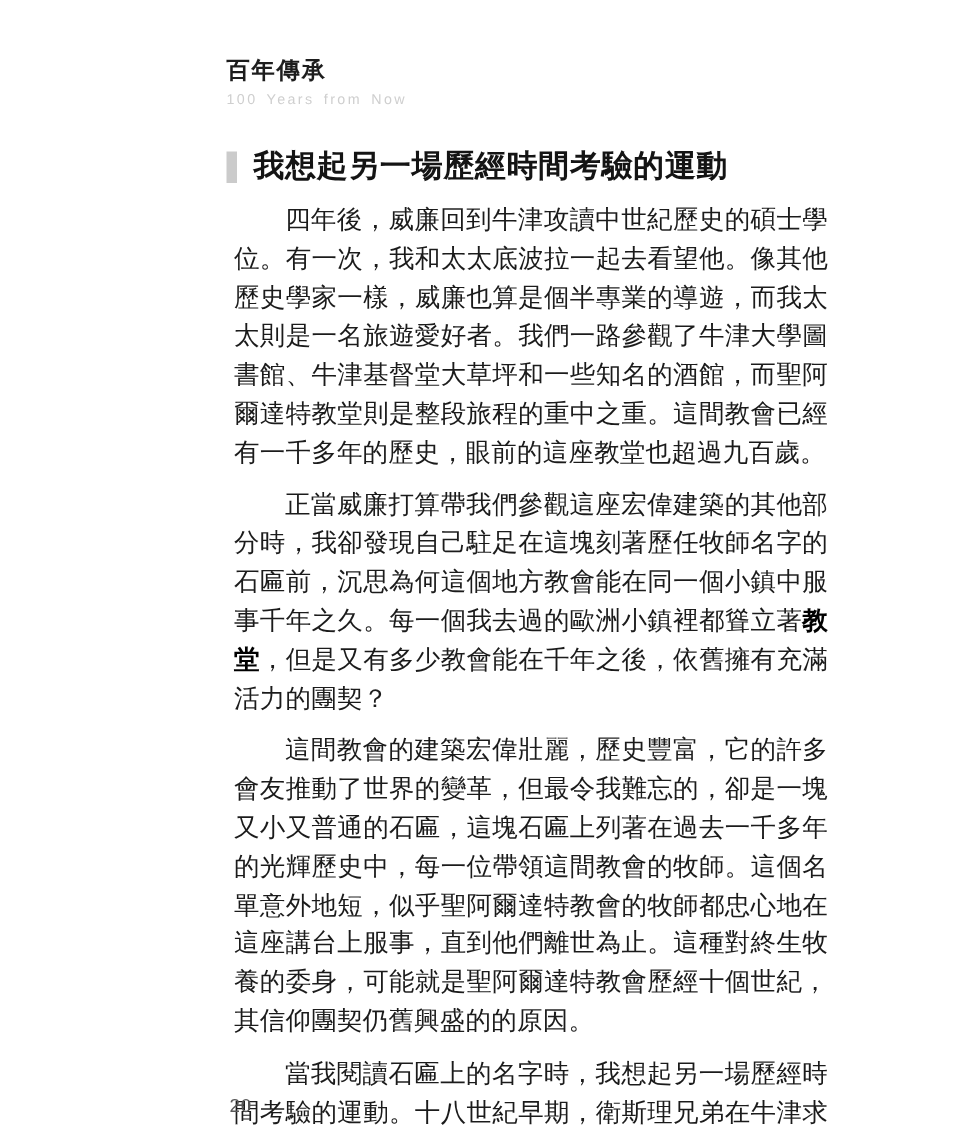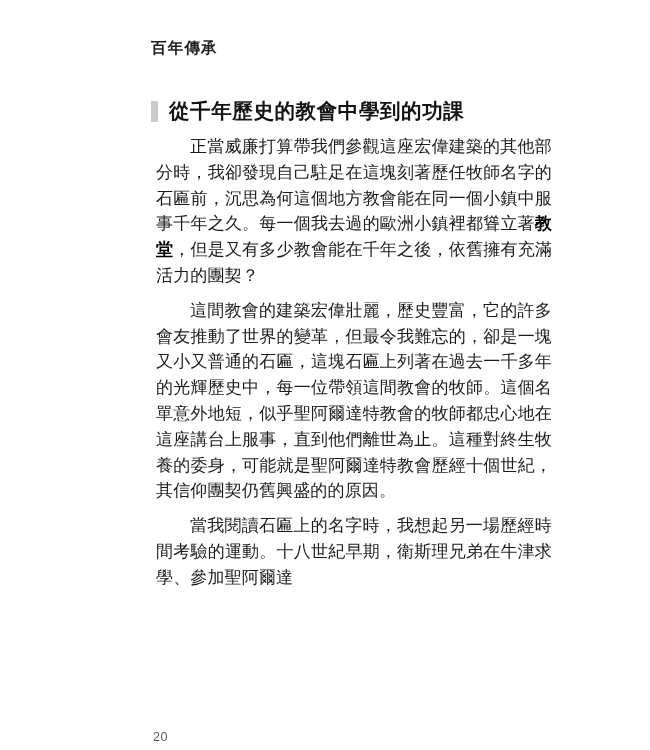--- a/index.html
+++ b/index.html
@@ -110,28 +110,30 @@
     letter-spacing: 0.5px;
   }
 </style>
 </head>
 <body>
 
 <div class="page">
 
   <div class="running-header">
     <div class="rh-title">百年傳承</div>
+    <div class="rh-sub">100 Years from Now</div>
   </div>
 
   <div class="chapter-title">
     <span class="chapter-bar"></span>
-    <span class="chapter-text">從千年歷史的教會中學到的功課</span>
+    <span class="chapter-text">我想起另一場歷經時間考驗的運動</span>
   </div>
 
   <div class="body-copy">
+      <p class="para"><span>四年後，威廉回到牛津攻讀中世紀歷史的碩士學位。有一次，我和太太底波拉一起去看望他。像其他歷史學家一樣，威廉也算是個半專業的導遊，而我太太則是一名旅遊愛好者。我們一路參觀了牛津大學圖書館、牛津基督堂大草坪和一些知名的酒館，而聖阿爾達特教堂則是整段旅程的重中之重。這間教會已經有一千多年的歷史，眼前的這座教堂也超過九百歲。</span></p>
       <p class="para"><span>正當威廉打算帶我們參觀這座宏偉建築的其他部分時，我卻發現自己駐足在這塊刻著歷任牧師名字的石匾前，沉思為何這個地方教會能在同一個小鎮中服事千年之久。每一個我去過的歐洲小鎮裡都聳立著</span><b>教堂</b><span>，但是又有多少教會能在千年之後，依舊擁有充滿活力的團契？</span></p>
       <p class="para"><span>這間教會的建築宏偉壯麗，歷史豐富，它的許多會友推動了世界的變革，但最令我難忘的，卻是一塊又小又普通的石匾，這塊石匾上列著在過去一千多年的光輝歷史中，每一位帶領這間教會的牧師。這個名單意外地短，似乎聖阿爾達特教會的牧師都忠心地在這座講台上服事，直到他們離世為止。這種對終生牧養的委身，可能就是聖阿爾達特教會歷經十個世紀，其信仰團契仍舊興盛的的原因。</span></p>
       <p class="para"><span>當我閱讀石匾上的名字時，我想起另一場歷經時間考驗的運動。十八世紀早期，衛斯理兄弟在牛津求學、參加聖阿爾達</span></p>
     </div>
 
   <div class="folio">20</div>
 
 </div>
 
 </body></html>

